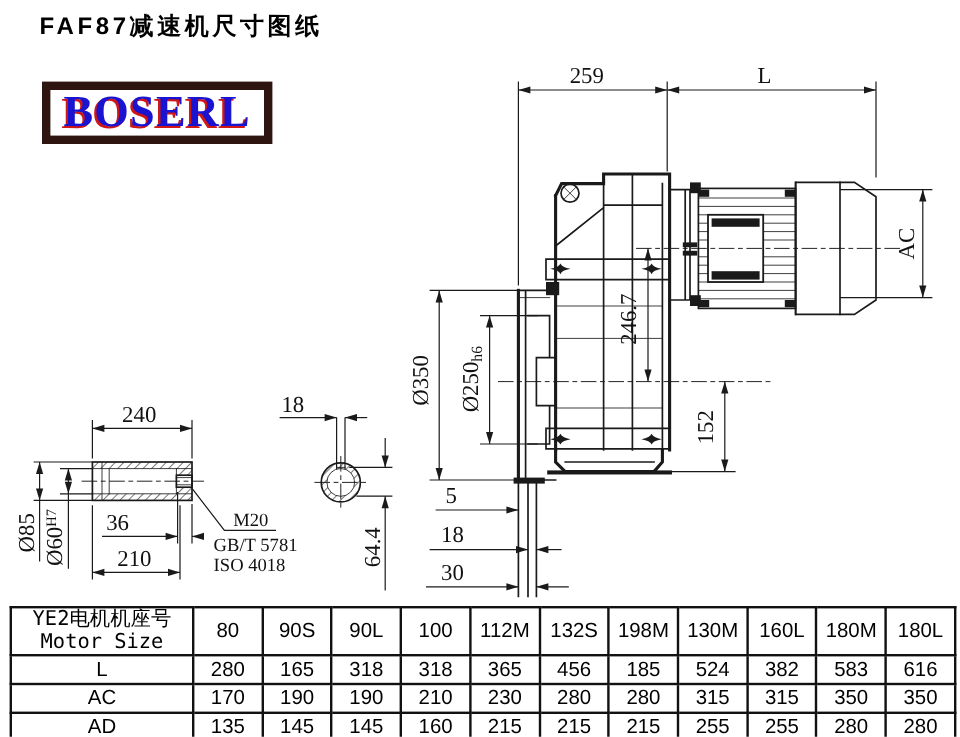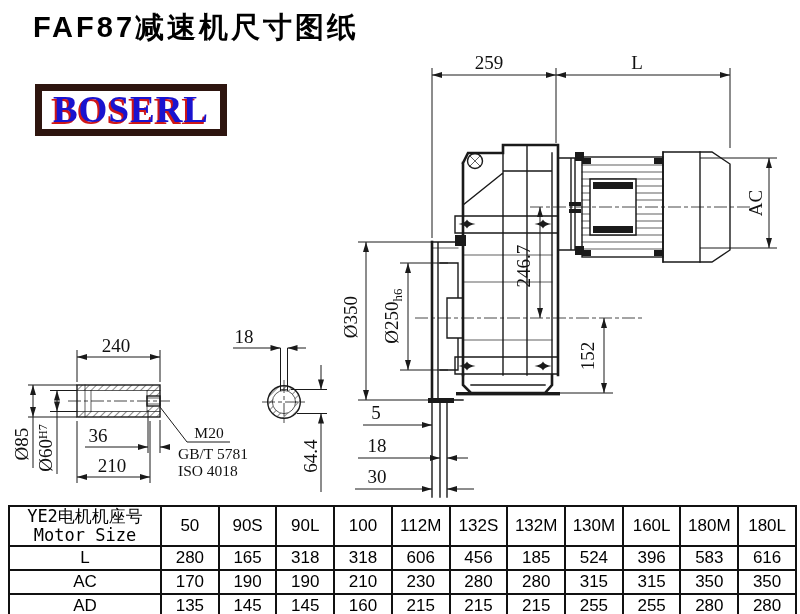--- a/index.html
+++ b/index.html
@@ -1,20 +1,20 @@
 <!DOCTYPE html>
 <html><head>
 <meta charset="utf-8">
 <style>
   html,body{margin:0;padding:0;background:#fff;}
   body{width:800px;height:614px;position:relative;overflow:hidden;
        font-family:"Liberation Sans",sans-serif;color:#111;}
-  .page-title{position:absolute;left:33px;top:8px;font-size:29px;font-weight:bold;
+  .page-title{position:absolute;left:33px;top:8px;font-size:20px;font-weight:bold;
       letter-spacing:3px;color:#000;white-space:nowrap;}
-  .logo-box{position:absolute;left:35px;top:84px;width:166px;height:38px;
+  .logo-box{position:absolute;left:35px;top:68px;width:166px;height:38px;
       border:7px solid #2e150f;background:#fff;display:flex;align-items:center;
       justify-content:center;padding:0 6px;}
   .logo-text{font-family:"Liberation Serif",serif;font-weight:bold;font-size:37px;
       line-height:36px;color:#1a13cf;letter-spacing:1px;
       text-shadow:-2px 2px 0 #d01717;}
   svg{position:absolute;left:0;top:0;}
   .ln{stroke:#1a1a1a;stroke-width:1.4;fill:none;stroke-linecap:square;}
   .tk{stroke-width:2.6;}
   .tn{stroke-width:0.7;}
   .dm{stroke:#1a1a1a;stroke-width:1;fill:none;}
@@ -226,43 +226,43 @@
       <col>
       <col>
       <col>
   </colgroup>
   <tbody>
   <tr class="hdr">
     <td class="hd">
       <div>YE2电机机座号</div>
       <div>Motor Size</div>
     </td>
-    <td>50</td>
+    <td>80</td>
     <td>90S</td>
     <td>90L</td>
     <td>100</td>
     <td>112M</td>
     <td>132S</td>
-    <td>132M</td>
+    <td>198M</td>
     <td>130M</td>
     <td>160L</td>
     <td>180M</td>
     <td>180L</td>
   </tr>
   <tr>
     <td>L</td>
     <td>280</td>
     <td>165</td>
     <td>318</td>
     <td>318</td>
-    <td>606</td>
+    <td>365</td>
     <td>456</td>
     <td>185</td>
     <td>524</td>
-    <td>396</td>
+    <td>382</td>
     <td>583</td>
     <td>616</td>
   </tr>
   <tr>
     <td>AC</td>
     <td>170</td>
     <td>190</td>
     <td>190</td>
     <td>210</td>
     <td>230</td>

